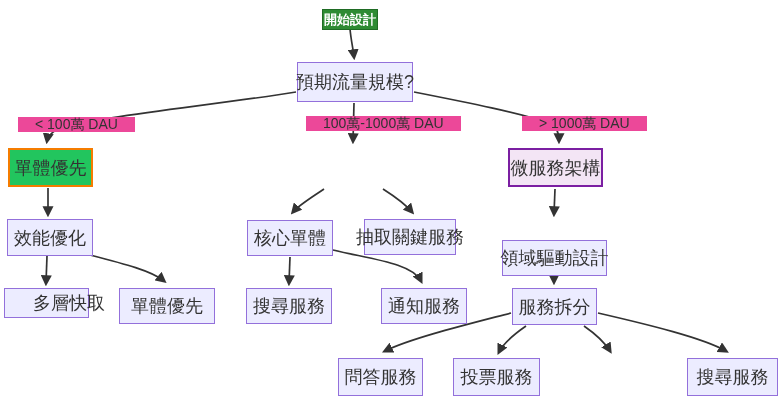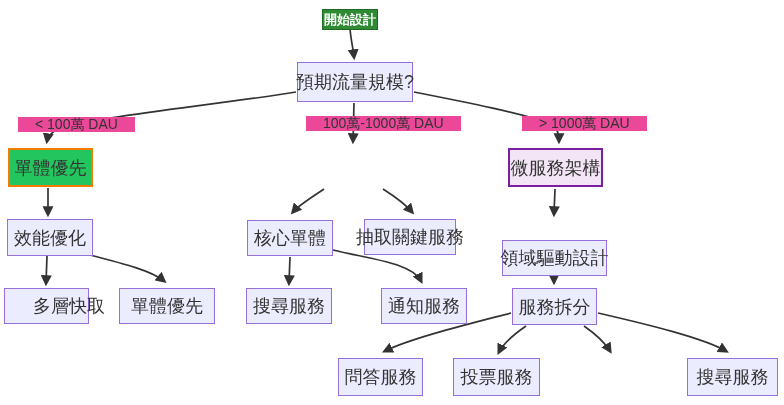--- a/index.html
+++ b/index.html
@@ -68,21 +68,21 @@
   <div class="node question" style="left:297px; top:62px; width:116px; height:40px;">預期流量規模?</div>
 
   <div class="node monolith" style="left:8px; top:148px; width:85px; height:39px;">單體優先</div>
   <div class="node micro" style="left:508px; top:148px; width:95px; height:39px;">微服務架構</div>
 
   <div class="node" style="left:7px; top:219px; width:86px; height:37px;">效能優化</div>
   <div class="node" style="left:247px; top:220px; width:86px; height:36px;">核心單體</div>
   <div class="node" style="left:364px; top:219px; width:92px; height:36px;">抽取關鍵服務</div>
   <div class="node" style="left:502px; top:220px; width:105px; height:36px;margin-top:20px;">領域驅動設計</div>
 
-  <div class="node" style="left:4px; top:288px; width:85px; height:36px;padding-left:45px;">多層快取</div>
+  <div class="node" style="left:4px; top:288px; width:85px; height:30px;padding-left:45px;">多層快取</div>
   <div class="node" style="left:119px; top:288px; width:96px; height:36px;">單體優先</div>
   <div class="node" style="left:246px; top:288px; width:86px; height:36px;">搜尋服務</div>
   <div class="node" style="left:381px; top:288px; width:86px; height:36px;">通知服務</div>
   <div class="node" style="left:512px; top:288px; width:85px; height:37px;">服務拆分</div>
 
   <div class="node" style="left:338px; top:358px; width:85px; height:38px;">問答服務</div>
   <div class="node" style="left:453px; top:358px; width:87px; height:38px;">投票服務</div>
   <div class="node" style="left:687px; top:358px; width:91px; height:38px;">搜尋服務</div>
 
 </div>

